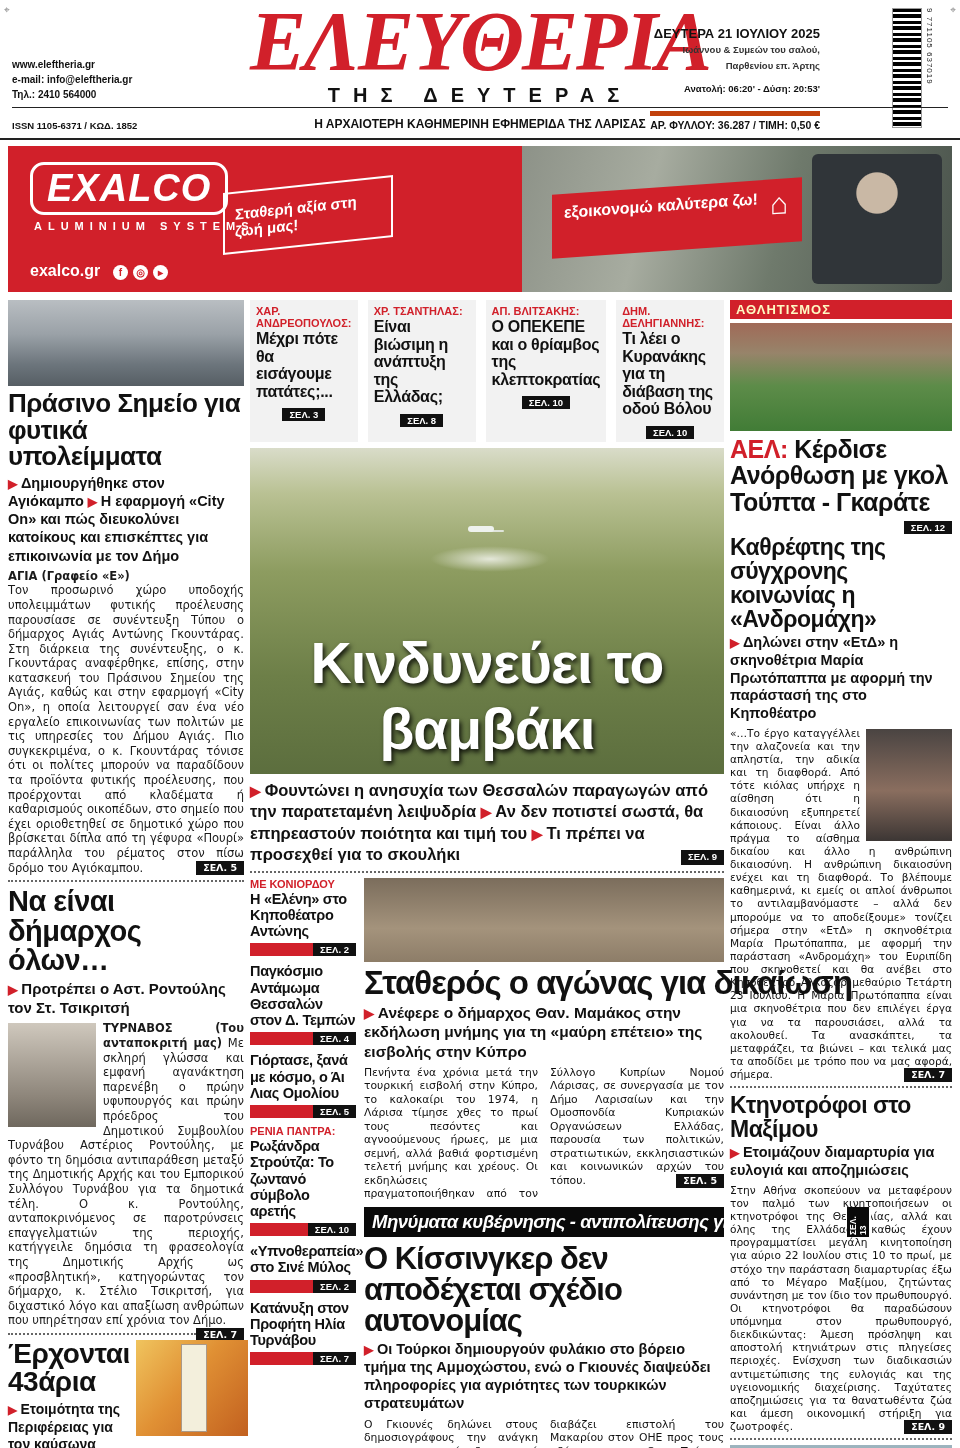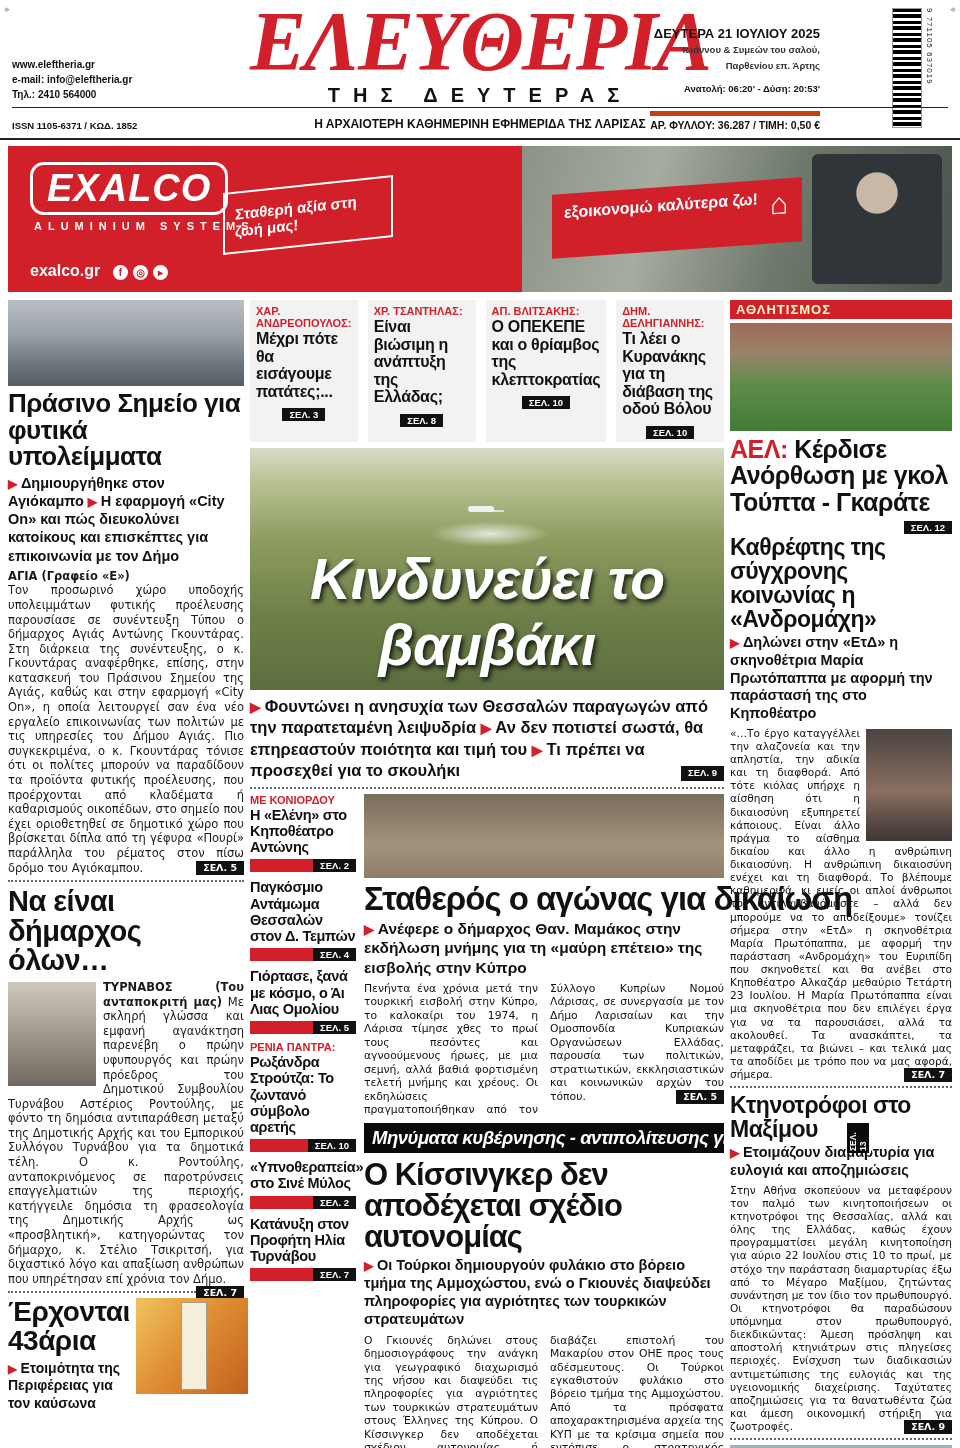--- a/index.html
+++ b/index.html
@@ -61,21 +61,21 @@
 
   .photo { width: 100%; background: #ccc; }
 
   
   .teaser-row { display: flex; gap: 10px; margin-bottom: 6px; }
   .teaser { flex: 1; background: #f2f2f2; padding: 5px 6px 2px 6px; text-align: left; position: relative; }
   .teaser-title { font-weight: bold; font-size: 16px; line-height: 1.1; letter-spacing: -0.3px; }
   .teaser-badge { text-align: center; margin-top: 4px; }
 
   
-  .main-photo { position: relative; height: 242px; background: linear-gradient(to bottom, #d9dcc9 0%, #b9c193 14%, #8d9c60 38%, #6d7f48 70%, #5c6e3e 100%); overflow: hidden; font-style: italic; }
+  .main-photo { position: relative; height: 326px; background: linear-gradient(to bottom, #d9dcc9 0%, #b9c193 14%, #8d9c60 38%, #6d7f48 70%, #5c6e3e 100%); overflow: hidden; }
   .plane { position: absolute; left: 46%; top: 24%; width: 26px; height: 6px; background: #eef2ee; border-radius: 3px; box-shadow: 12px 2px 0 -2px #dfe4da; }
   .spray { position: absolute; left: 38%; top: 30%; width: 120px; height: 26px; background: radial-gradient(ellipse at center, rgba(255,255,255,.75), rgba(255,255,255,0) 70%); }
   .main-headline { position: absolute; left: 0; right: 0; bottom: 12px; text-align: center; color: #fff; font-weight: bold; font-size: 57px; letter-spacing: -1px; text-shadow: 2px 3px 5px rgba(0,0,0,.85); }
   .main-bullets { font-weight: bold; font-size: 16.5px; line-height: 1.3; margin-top: 6px; }
   .main-bullets .badge { float: right; margin-top: 6px; }
 
   
   .center-lower { display: flex; gap: 8px; margin-top: 4px; }
   .briefs { width: 106px; flex: none; }
   .brief { margin-bottom: 7px; }
@@ -175,20 +175,23 @@
         <span class="bullet-seg">Η εφαρμογή «City On» και πώς διευκολύνει κατοίκους και επισκέπτες για επικοινωνία με τον Δήμο</span>
       </p>
       <p class="story-body">
         <span class="dateline">ΑΓΙΑ (Γραφείο «Ε»)</span><br>
         <span>Τον προσωρινό χώρο υποδοχής υπολειμμάτων φυτικής προέλευσης παρουσίασε σε συνέντευξη Τύπου ο δήμαρχος Αγιάς Αντώνης Γκουντάρας. Στη διάρκεια της συνέντευξης, ο κ. Γκουντάρας αναφέρθηκε, επίσης, στην κατασκευή του Πράσινου Σημείου της Αγιάς, καθώς και στην εφαρμογή «City On», η οποία λειτουργεί σαν ένα νέο εργαλείο επικοινωνίας των πολιτών με τις υπηρεσίες του Δήμου Αγιάς. Πιο συγκεκριμένα, ο κ. Γκουντάρας τόνισε ότι οι πολίτες μπορούν να παραδίδουν τα προϊόντα φυτικής προέλευσης, που προέρχονται από κλαδέματα ή καθαρισμούς οικοπέδων, στο σημείο που έχει οριοθετηθεί σε δημοτικό χώρο που βρίσκεται δίπλα από τη γέφυρα «Πουρί» παράλληλα του ρέματος στον πίσω δρόμο του Αγιόκαμπου.</span>
         <span class="badge" style="float:right">ΣΕΛ. 5</span>
       </p>
       <hr class="dash">
 
       <h2 class="h-left" style="font-size:29px">Να είναι δήμαρχος όλων…</h2>
+      <p class="bullets" style="font-size:15px">
+        <span class="bullet-seg">Προτρέπει ο Αστ. Ροντούλης τον Στ. Τσικριτσή</span>
+      </p>
       <p class="story-body">
         <span class="mayor-photo"></span>
         <span class="dateline">ΤΥΡΝΑΒΟΣ (Του ανταποκριτή μας)</span>
         <span>Με σκληρή γλώσσα και εμφανή αγανάκτηση παρενέβη ο πρώην υφυπουργός και πρώην πρόεδρος του Δημοτικού Συμβουλίου Τυρνάβου Αστέριος Ροντούλης, με φόντο τη δημόσια αντιπαράθεση μεταξύ της Δημοτικής Αρχής και του Εμπορικού Συλλόγου Τυρνάβου για τα δημοτικά τέλη. Ο κ. Ροντούλης, ανταποκρινόμενος σε παροτρύνσεις επαγγελματιών της περιοχής, κατήγγειλε δημόσια τη φρασεολογία της Δημοτικής Αρχής ως «προσβλητική», κατηγορώντας τον δήμαρχο, κ. Στέλιο Τσικριτσή, για διχαστικό λόγο και απαξίωση ανθρώπων που υπηρέτησαν επί χρόνια τον Δήμο.</span>
         <span class="badge" style="float:right">ΣΕΛ. 7</span>
       </p>
       <hr class="dash">
 
       <div class="heat-flex">
         <div class="heat-txt">

